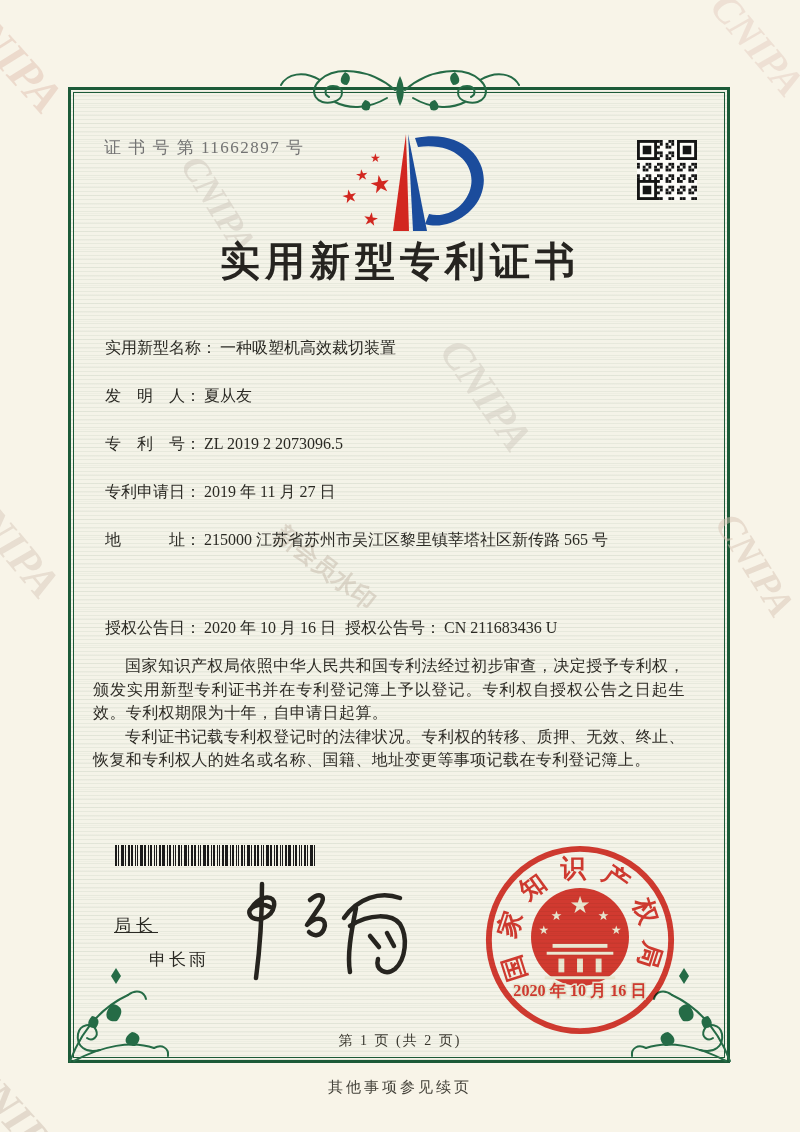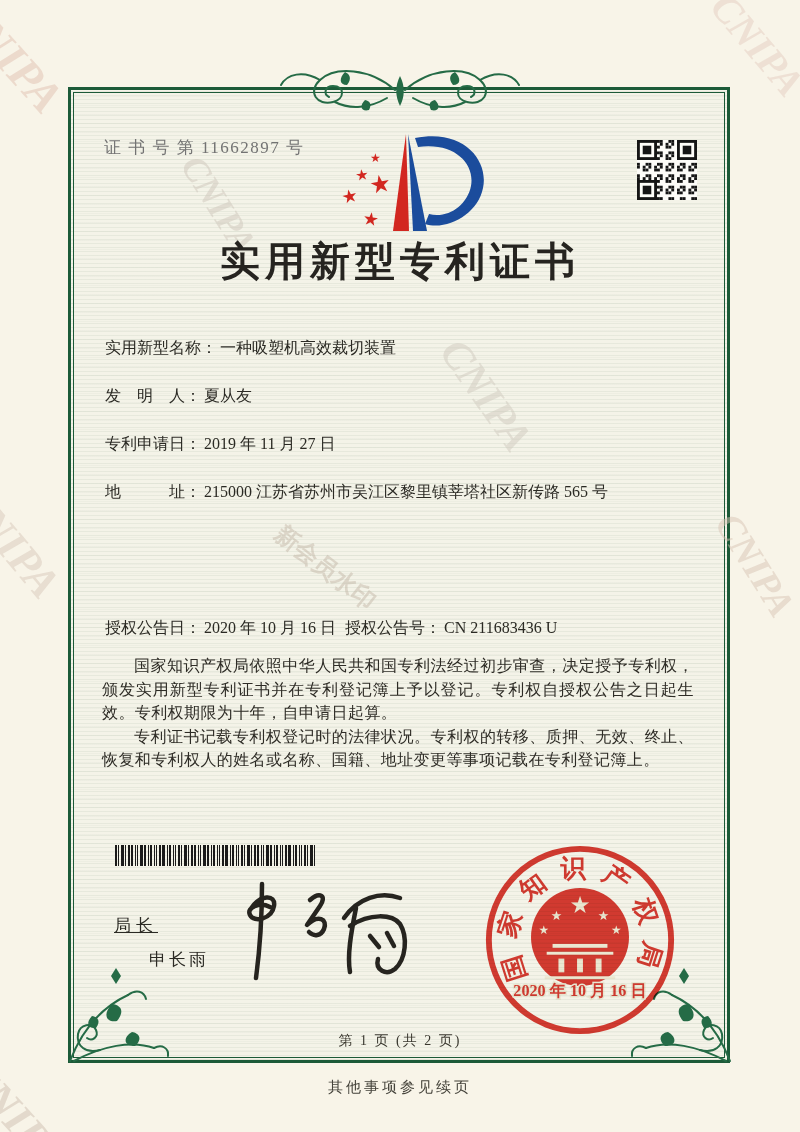--- a/index.html
+++ b/index.html
@@ -53,21 +53,21 @@
   }
 
   .fields{position:absolute;left:105px;top:330px;width:600px;z-index:3;font-size:16px;margin-top:8px;}
   .fields .row{height:48px;white-space:nowrap;}
   .lbl{display:inline-block;white-space:pre;color:#2b2a24;}
   .val{color:#2b2a24;padding-left:3px;}
   .grant-row{position:absolute;left:105px;top:618px;width:600px;font-size:16px;white-space:nowrap;z-index:3;}
   .grant-pair2{position:absolute;left:240px;top:0;}
 
   .paras{
-    position:absolute;left:102px;top:654px;width:592px;z-index:3;
+    position:absolute;left:93px;top:654px;width:592px;z-index:3;
     font-size:16px;line-height:23.6px;text-align:justify;letter-spacing:.4px;color:#2e2c26;
   }
   .paras p{margin:0;text-indent:2em;}
 
   .barcode{position:absolute;left:115px;top:845px;z-index:3;}
 
   .signer-title{position:absolute;left:114px;top:914px;font-size:17px;letter-spacing:5px;color:#2b2a24;z-index:3;text-decoration:underline;}
   .signer-name{position:absolute;left:114px;top:948px;font-size:17px;letter-spacing:3px;color:#2b2a24;z-index:3;margin-left:35px;}
   .signature{position:absolute;left:228px;top:878px;z-index:4;}
 
@@ -297,20 +297,23 @@
   <h1 class="title">实用新型专利证书</h1>
 
   <div class="fields">
     <div class="row">
       <span class="lbl">实用新型名称：</span><span class="val">一种吸塑机高效裁切装置</span>
     </div>
     <div class="row">
       <span class="lbl">发　明　人：</span><span class="val">夏从友</span>
     </div>
     <div class="row">
+      <span class="lbl">专　利　号：</span><span class="val">ZL 2019 2 2073096.5</span>
+    </div>
+    <div class="row">
       <span class="lbl">专利申请日：</span><span class="val">2019 年 11 月 27 日</span>
     </div>
     <div class="row">
       <span class="lbl">地　　　址：</span><span class="val">215000 江苏省苏州市吴江区黎里镇莘塔社区新传路 565 号</span>
     </div>
   </div>
 
   <div class="grant-row">
     <span>
       <span class="lbl">授权公告日：</span><span class="val">2020 年 10 月 16 日</span>

